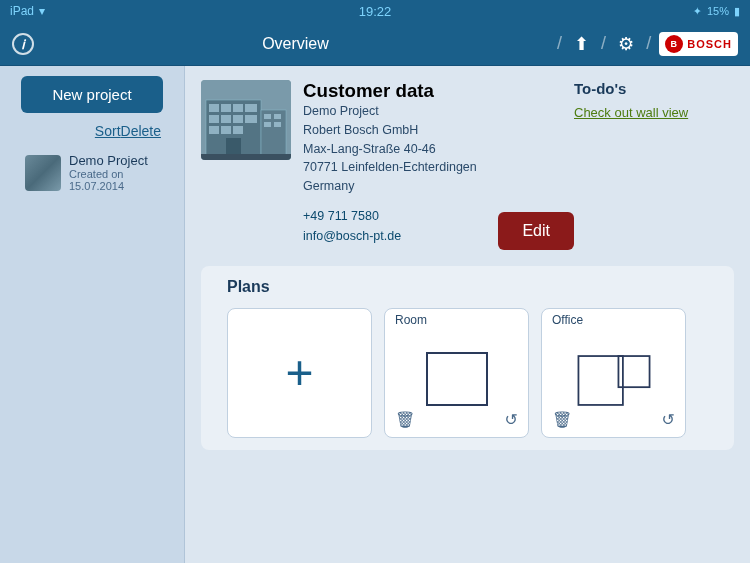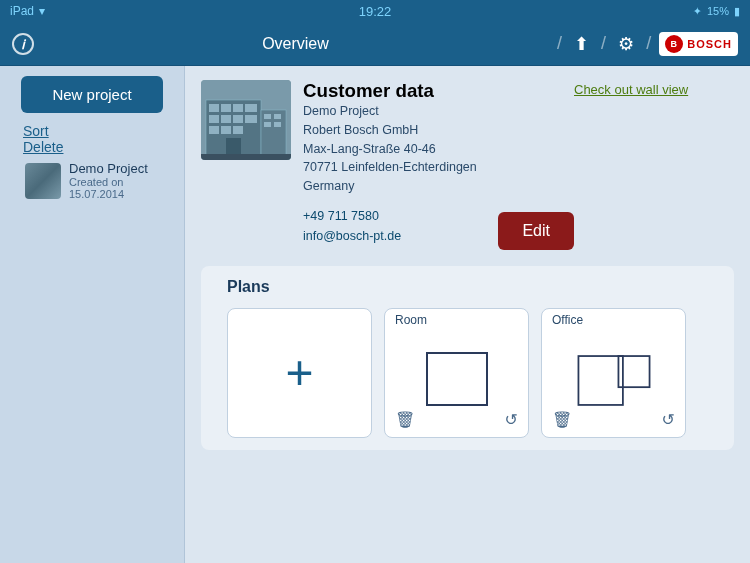--- a/index.html
+++ b/index.html
@@ -116,22 +116,22 @@
       width: 100%;
       padding: 10px;
       font-size: 15px;
       font-weight: 500;
       cursor: pointer;
       margin-bottom: 10px;
     }
     .sort-delete-row {
       display: flex;
       justify-content: flex-end;
+      margin-bottom: 8px;
       padding: 0 2px;
-      flex-direction: column;
     }
     .sort-delete-row span {
       color: #1a5f8a;
       font-size: 14px;
       cursor: pointer;
       text-decoration: underline;
     }
     .project-item {
       display: flex;
       align-items: center;
@@ -401,20 +401,21 @@
             <div class="contact-info">
               <p>+49 711 7580</p>
               <p>info@bosch-pt.de</p>
             </div>
             <button class="edit-btn">Edit</button>
           </div>
         </div>
       </div>
 
       <div class="todos-section">
+        <h3>To-do's</h3>
         <span class="todo-link">Check out wall view</span>
       </div>
     </div>
 
     <div class="plans-section" style="margin-top: 16px; padding-left: 26px;">
       <h3>Plans</h3>
       <div class="plans-grid">
 
         <div class="plan-card add-card">
           <span class="add-icon">+</span>

